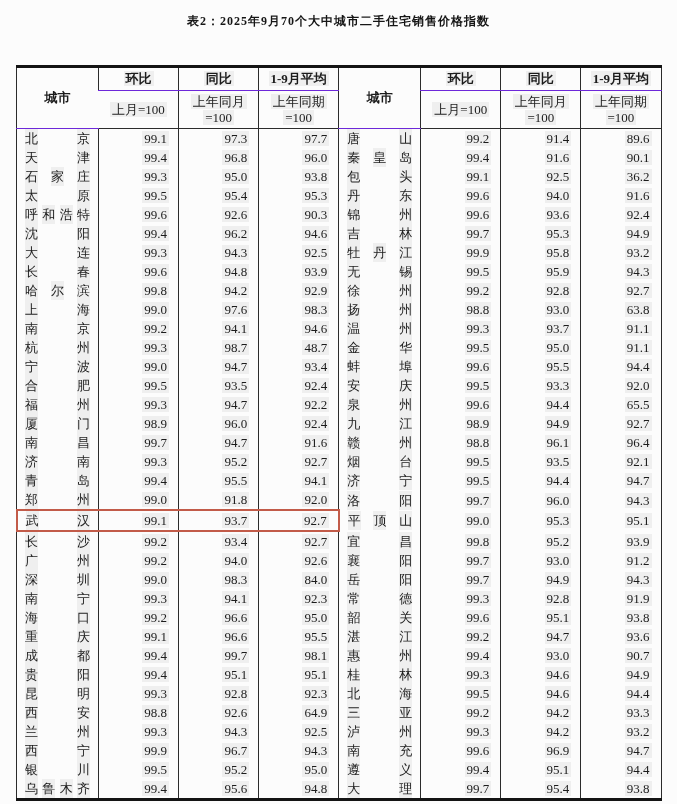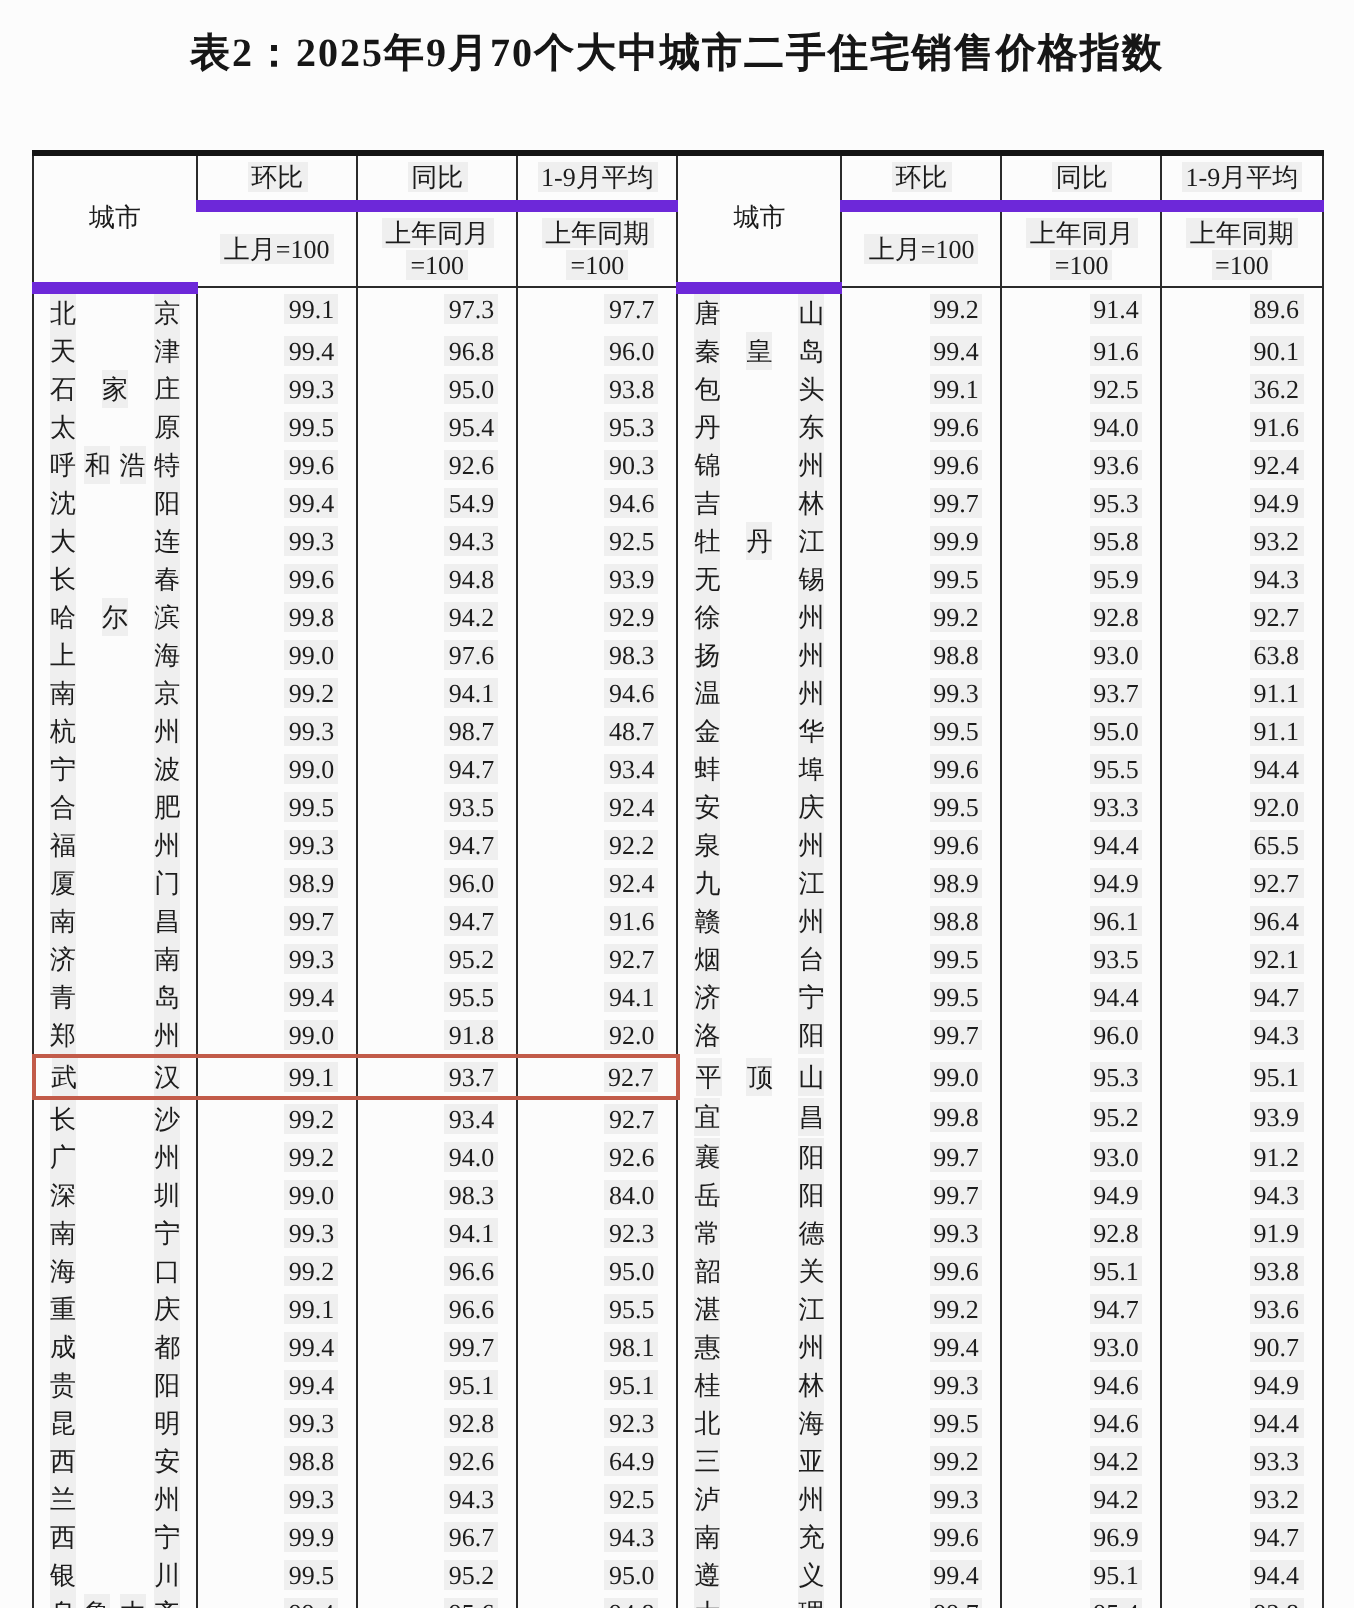--- a/index.html
+++ b/index.html
@@ -11,21 +11,21 @@
     color: #1c1c1c;
   }
   .page {
     width: 677px;
     height: 804px;
     overflow: hidden;
     box-sizing: border-box;
   }
   .title {
     text-align: center;
-    font-size: 20px;
+    font-size: 12px;
     font-weight: bold;
     color: #161616;
     padding-top: 13px;
     letter-spacing: 1px;
   }
   table.tbl {
     border-collapse: collapse;
     table-layout: fixed;
     width: 646px;
     margin: 35px auto 0 auto;
@@ -38,21 +38,21 @@
   col.c-val  { width: 80px; }
   th, td {
     border-left: 1px solid #2b2b2b;
     font-weight: normal;
     font-size: 13px;
     padding: 0;
     color: #1c1c1c;
   }
   tr > th:first-child, tr > td:first-child { border-left: none; }
   thead th { text-align: center; vertical-align: middle; }
-  thead tr.h1 th { height: 22px; border-bottom: 6px solid #6d28d9; }
+  thead tr.h1 th { height: 22px; border-bottom: 1px solid #6d28d9; font-weight: bold; }
   thead tr.h2 th { height: 37px; border-bottom: 1px solid #2b2b2b; line-height: 16px; }
   thead th.cityhead { border-bottom: 1px solid #2b2b2b; }
   tbody td { height: 19px; line-height: 19px; }
   td.val { text-align: right; padding-right: 9px; white-space: nowrap; }
   td.val .tint, thead .tint { background: rgba(0,0,0,0.05); padding: 0 2px; }
   td.city .city-in {
     display: flex;
     justify-content: space-between;
     padding: 0 8px;
   }
@@ -206,21 +206,21 @@
           <td class="val"><span class="tint">92.4</span></td>
         </tr>
         <tr>
           <td class="city">
             <div class="city-in">
               <span class="ch">沈</span>
               <span class="ch">阳</span>
             </div>
           </td>
           <td class="val"><span class="tint">99.4</span></td>
-          <td class="val"><span class="tint">54.9</span></td>
+          <td class="val"><span class="tint">96.2</span></td>
           <td class="val"><span class="tint">94.6</span></td>
           <td class="city">
             <div class="city-in">
               <span class="ch">吉</span>
               <span class="ch">林</span>
             </div>
           </td>
           <td class="val"><span class="tint">99.7</span></td>
           <td class="val"><span class="tint">95.3</span></td>
           <td class="val"><span class="tint">94.9</span></td>

